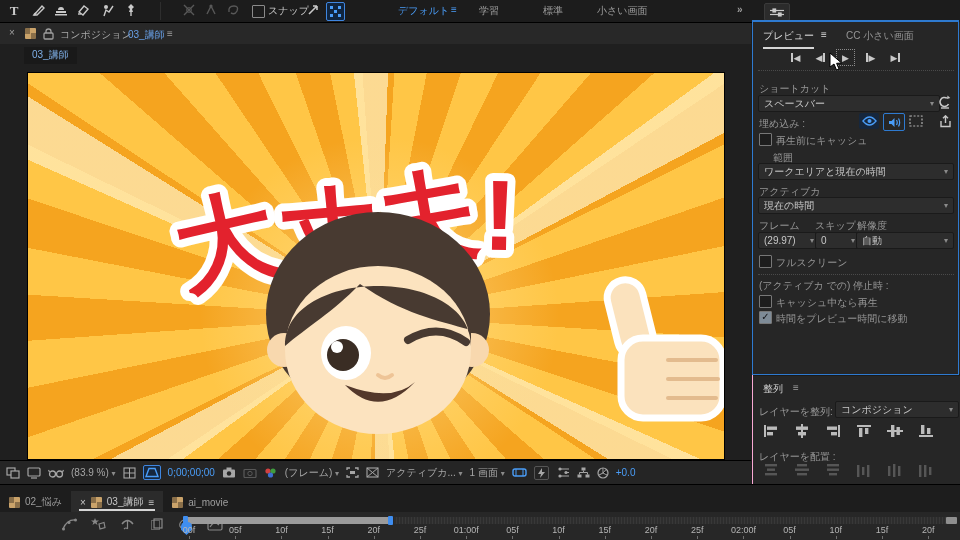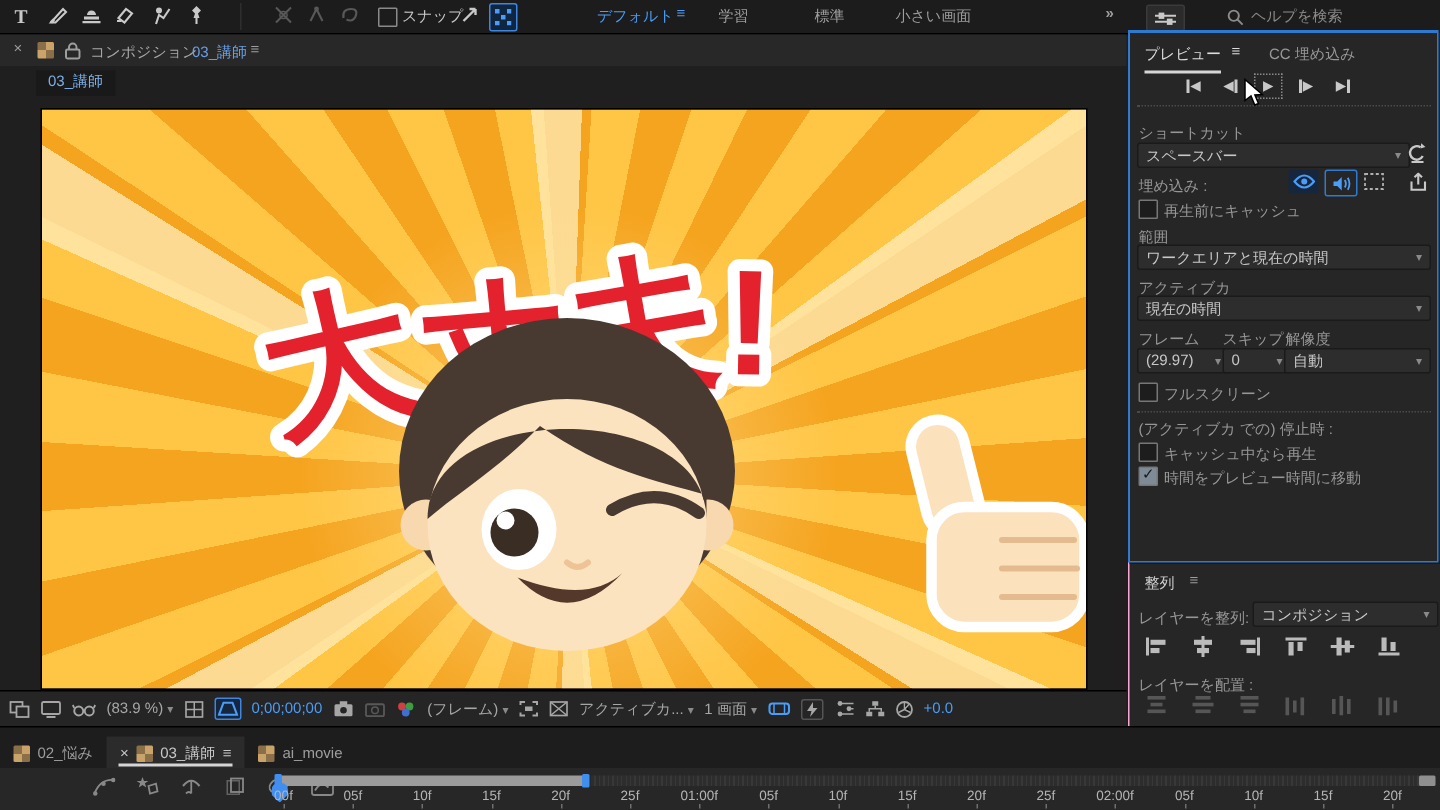--- a/index.html
+++ b/index.html
@@ -159,27 +159,20 @@
     <div class="settingsbox">
       <svg width="14" height="9" viewBox="0 0 14 9">
           <g stroke="#c9c9c9" stroke-width="1.2">
             <line x1="0" y1="2.5" x2="14" y2="2.5"></line>
             <line x1="0" y1="6.5" x2="14" y2="6.5"></line>
             <rect x="3" y="1" width="2.6" height="3" fill="#c9c9c9"></rect>
             <rect x="8.5" y="5" width="2.6" height="3" fill="#c9c9c9"></rect>
           </g>
         </svg>
       </div>
-    <div class="searchbox">
-      <svg width="11" height="11" viewBox="0 0 11 11">
-          <circle cx="4.5" cy="4.5" r="3.4" fill="none" stroke="#8a8a8a" stroke-width="1.3"></circle>
-          <line x1="7" y1="7" x2="10.4" y2="10.4" stroke="#8a8a8a" stroke-width="1.3"></line>
-        </svg>
-      <span>ヘルプを検索</span>
-    </div>
   </div>
 
   <div class="abs comptabrow">
     <span class="abs" style="left:9px;top:4px;color:#9e9e9e;">×</span>
     <div class="abs swatch" style="left:25px;top:5px;"></div>
     <svg class="abs" style="left:43px;top:5px;" width="11" height="12" viewBox="0 0 11 12">
         <rect x="1" y="5" width="9" height="6" rx="1" fill="none" stroke="#9e9e9e" stroke-width="1.3"></rect>
         <path d="M3 5 V3.5 a2.5 2.5 0 0 1 5 0 V5" fill="none" stroke="#9e9e9e" stroke-width="1.3"></path>
       </svg>
     <span class="abs" style="left:60px;top:5px;color:#a8a8a8;">コンポジション</span>
@@ -330,21 +323,21 @@
           <circle cx="6" cy="6" r="5" fill="none" stroke="#a6a6a6" stroke-width="1.2"></circle>
           <path d="M6 1 L6 6 L10 8 M6 6 L2 8 M6 6 L9 2.5" stroke="#a6a6a6" stroke-width="1"></path>
         </svg>
       </span>
     <span class="cbt blue">+0.0</span>
   </div>
 
   <div class="abs rightpanel">
     <span class="ptab" style="left:10px;color:#dcdcdc;border-bottom:2px solid #d6d6d6;padding-bottom:4px;">プレビュー</span>
     <span class="ptab" style="left:68px;color:#dcdcdc;">≡</span>
-    <span class="ptab" style="left:93px;color:#969696;">CC 埋め込み</span>
+    <span class="ptab" style="left:93px;color:#969696;">CC 小さい画面</span>
 
     <div class="transport">
       <span class="tbtn">
           <span class="bar"></span>
           <span>◀</span>
         </span>
       <span class="tbtn">
           <span>◀</span>
           <span class="bar"></span>
         </span>
@@ -396,21 +389,21 @@
     <span class="abs iconbtn" style="left:183px;top:91px;width:18px;height:16px;">
       <svg width="13" height="13" viewBox="0 0 13 13">
           <path d="M2 6 V11.5 H11 V6" fill="none" stroke="#c8c8c8" stroke-width="1.4"></path>
           <path d="M6.5 8 V1 M4 3.2 L6.5 0.8 L9 3.2" fill="none" stroke="#c8c8c8" stroke-width="1.4"></path>
         </svg>
       </span>
 
     <div class="cb" style="left:6px;top:111px;"></div>
     <span class="abs lbl" style="left:23px;top:112px;">再生前にキャッシュ</span>
 
-    <span class="abs lbl" style="left:6px;top:129px;">範囲</span>
+    <span class="abs lbl" style="left:20px;top:129px;">範囲</span>
     <div class="dd" style="left:5px;top:141px;width:184px;">
       <span>ワークエリアと現在の時間</span>
         <span class="chev">▾</span>
       </div>
 
     <span class="abs lbl" style="left:6px;top:163px;">アクティブカ</span>
     <div class="dd" style="left:5px;top:175px;width:184px;">
       <span>現在の時間</span>
         <span class="chev">▾</span>
       </div>

